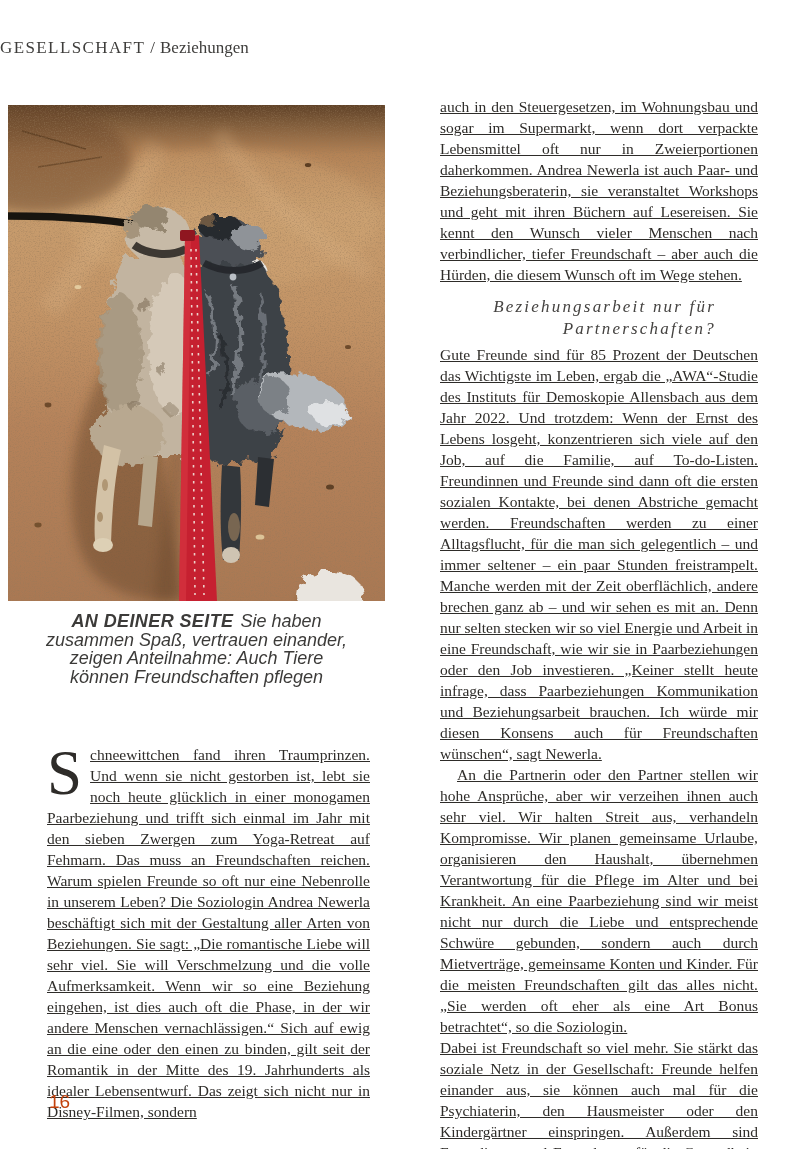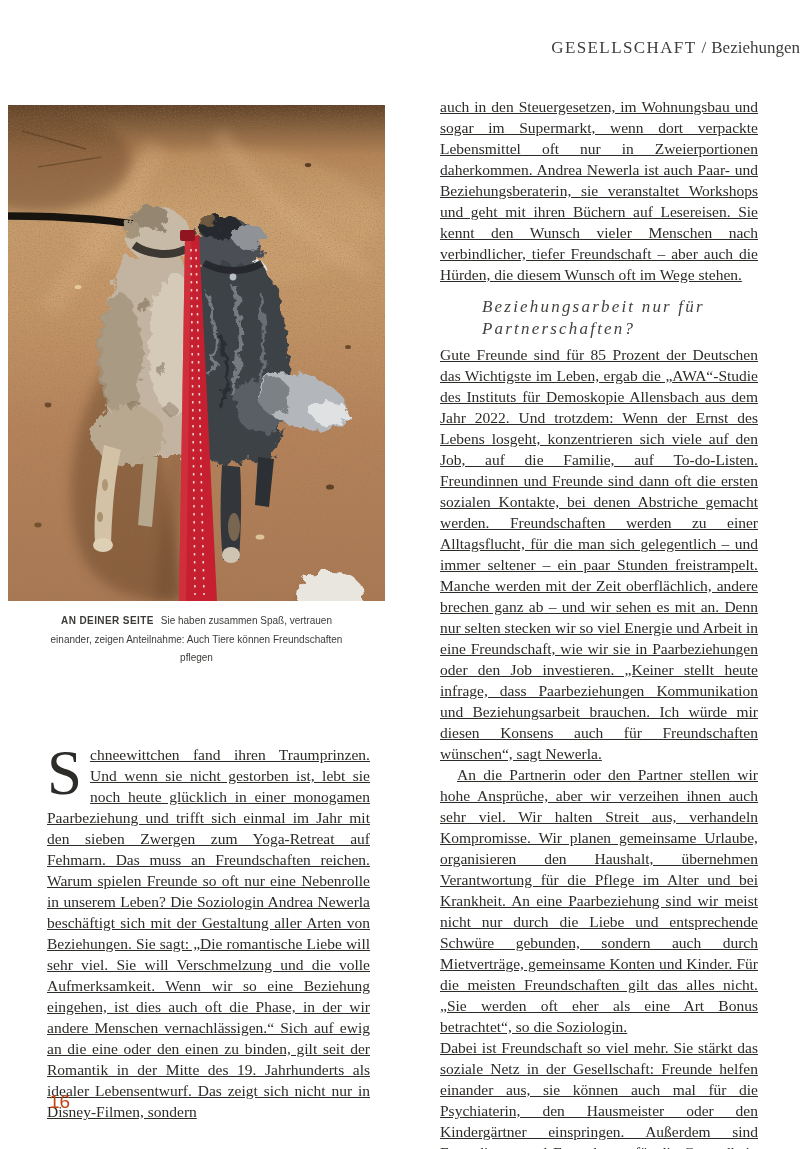--- a/index.html
+++ b/index.html
@@ -4,52 +4,53 @@
 <style>
   html,body{margin:0;padding:0;background:#e9e9e9;}
   .page{
     position:relative;width:800px;height:1149px;background:#ffffff;
     margin:0 auto;overflow:hidden;
     font-family:"Liberation Serif",serif;color:#2e2c29;
   }
   
   .kicker-line{
     position:absolute;top:38px;left:0;width:100%;
-    text-align:right;font-size:17px;color:#3e3d3b;
+    text-align:left;font-size:17px;color:#3e3d3b;
   }
   .kicker-line .kicker{letter-spacing:1.4px;}
   .kicker-line .sep{margin:0 5px;color:#3e3d3b;}
   
   figure.photo{
     position:absolute;left:8px;top:105px;width:377px;height:496px;
     margin:0;padding:0;overflow:hidden;background:#b5875d;
   }
   figure.photo svg{display:block;}
   
   .caption{
     position:absolute;left:8px;top:612px;width:377px;
     font-family:"Liberation Sans",sans-serif;
-    font-size:10px;line-height:18.5px;color:#3c3b39;
+    font-size:18px;line-height:18.5px;color:#3c3b39;
     text-align:center;
+    font-style:italic;
   }
   .caption-inner{width:312px;margin:0 auto;}
   .cap-label{font-weight:bold;letter-spacing:0.4px;margin-right:7px;}
   
   .col{position:absolute;font-size:15.5px;line-height:21px;text-align:justify;}
   .col p{margin:0;text-decoration:underline;}
   .col-left{left:47px;top:744px;width:323px;}
   .col-right{left:440px;top:96px;width:318px;}
   .dropcap{
     float:left;font-size:63px;line-height:52px;
     padding:3px 8px 0 0;color:#2e2c29;
   }
   .col h2{
     font-style:italic;font-weight:normal;
     font-size:17px;line-height:22px;
-    letter-spacing:2.2px;text-align:left;
+    letter-spacing:2.2px;text-align:right;
     color:#454341;width:234px;margin:11px auto 4px auto;
   }
   p.indent{text-indent:17px;}
   
   .pagenum{
     position:absolute;left:49px;top:1091px;
     font-family:"Liberation Sans",sans-serif;
     font-size:19px;color:#c2410c;
   }
 </style>

